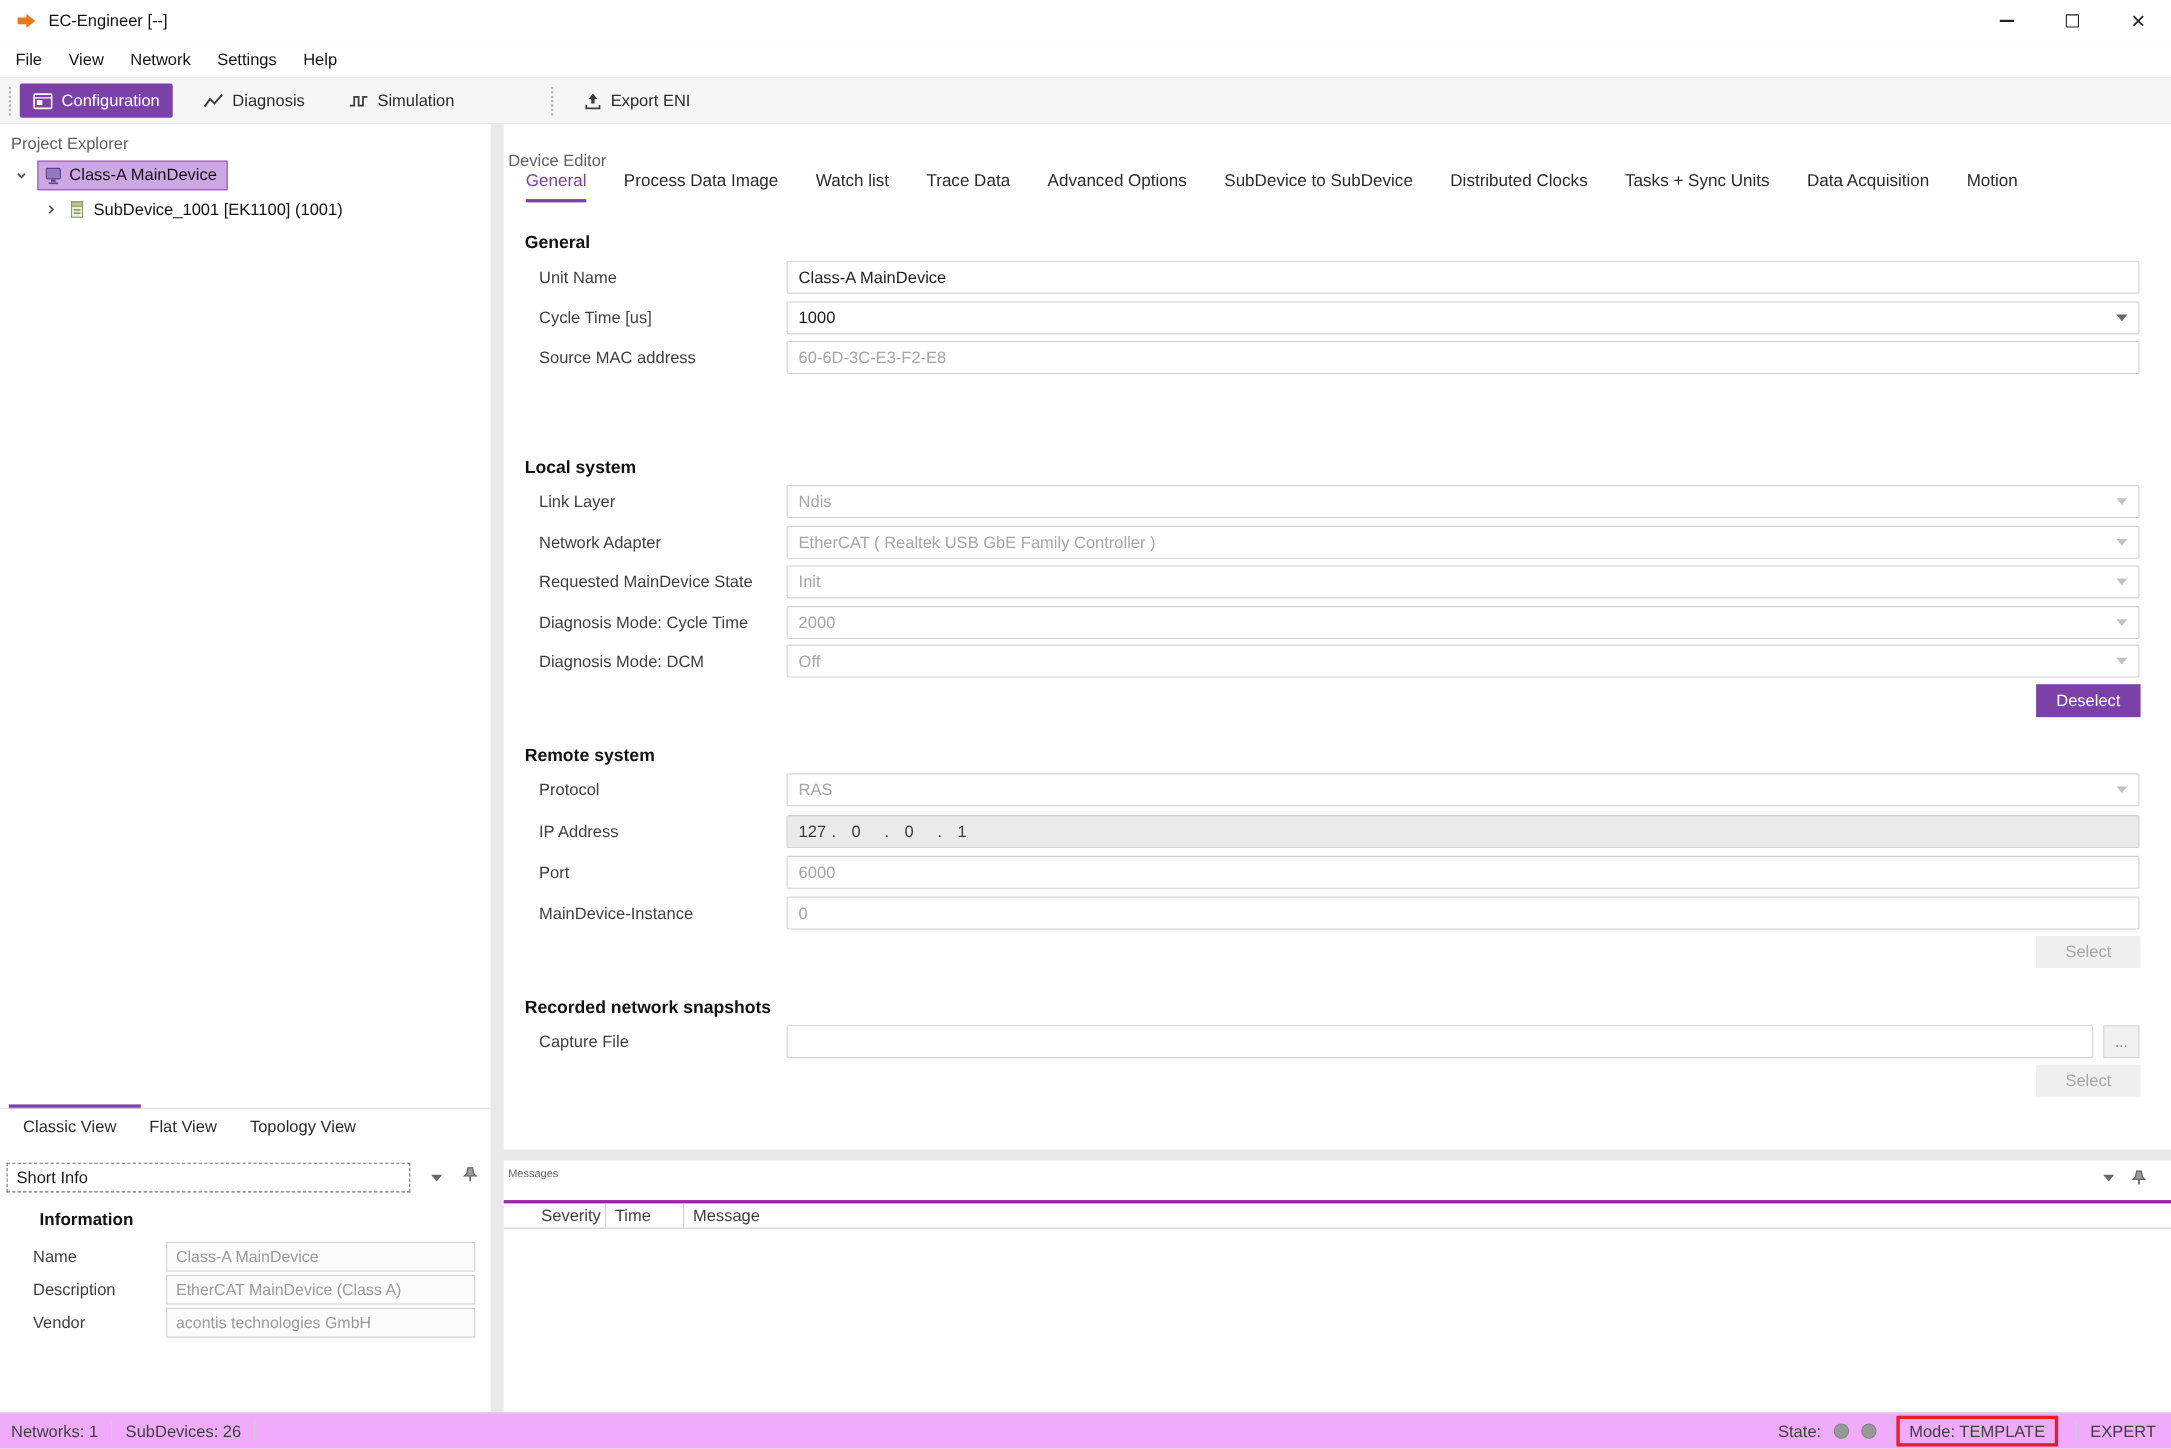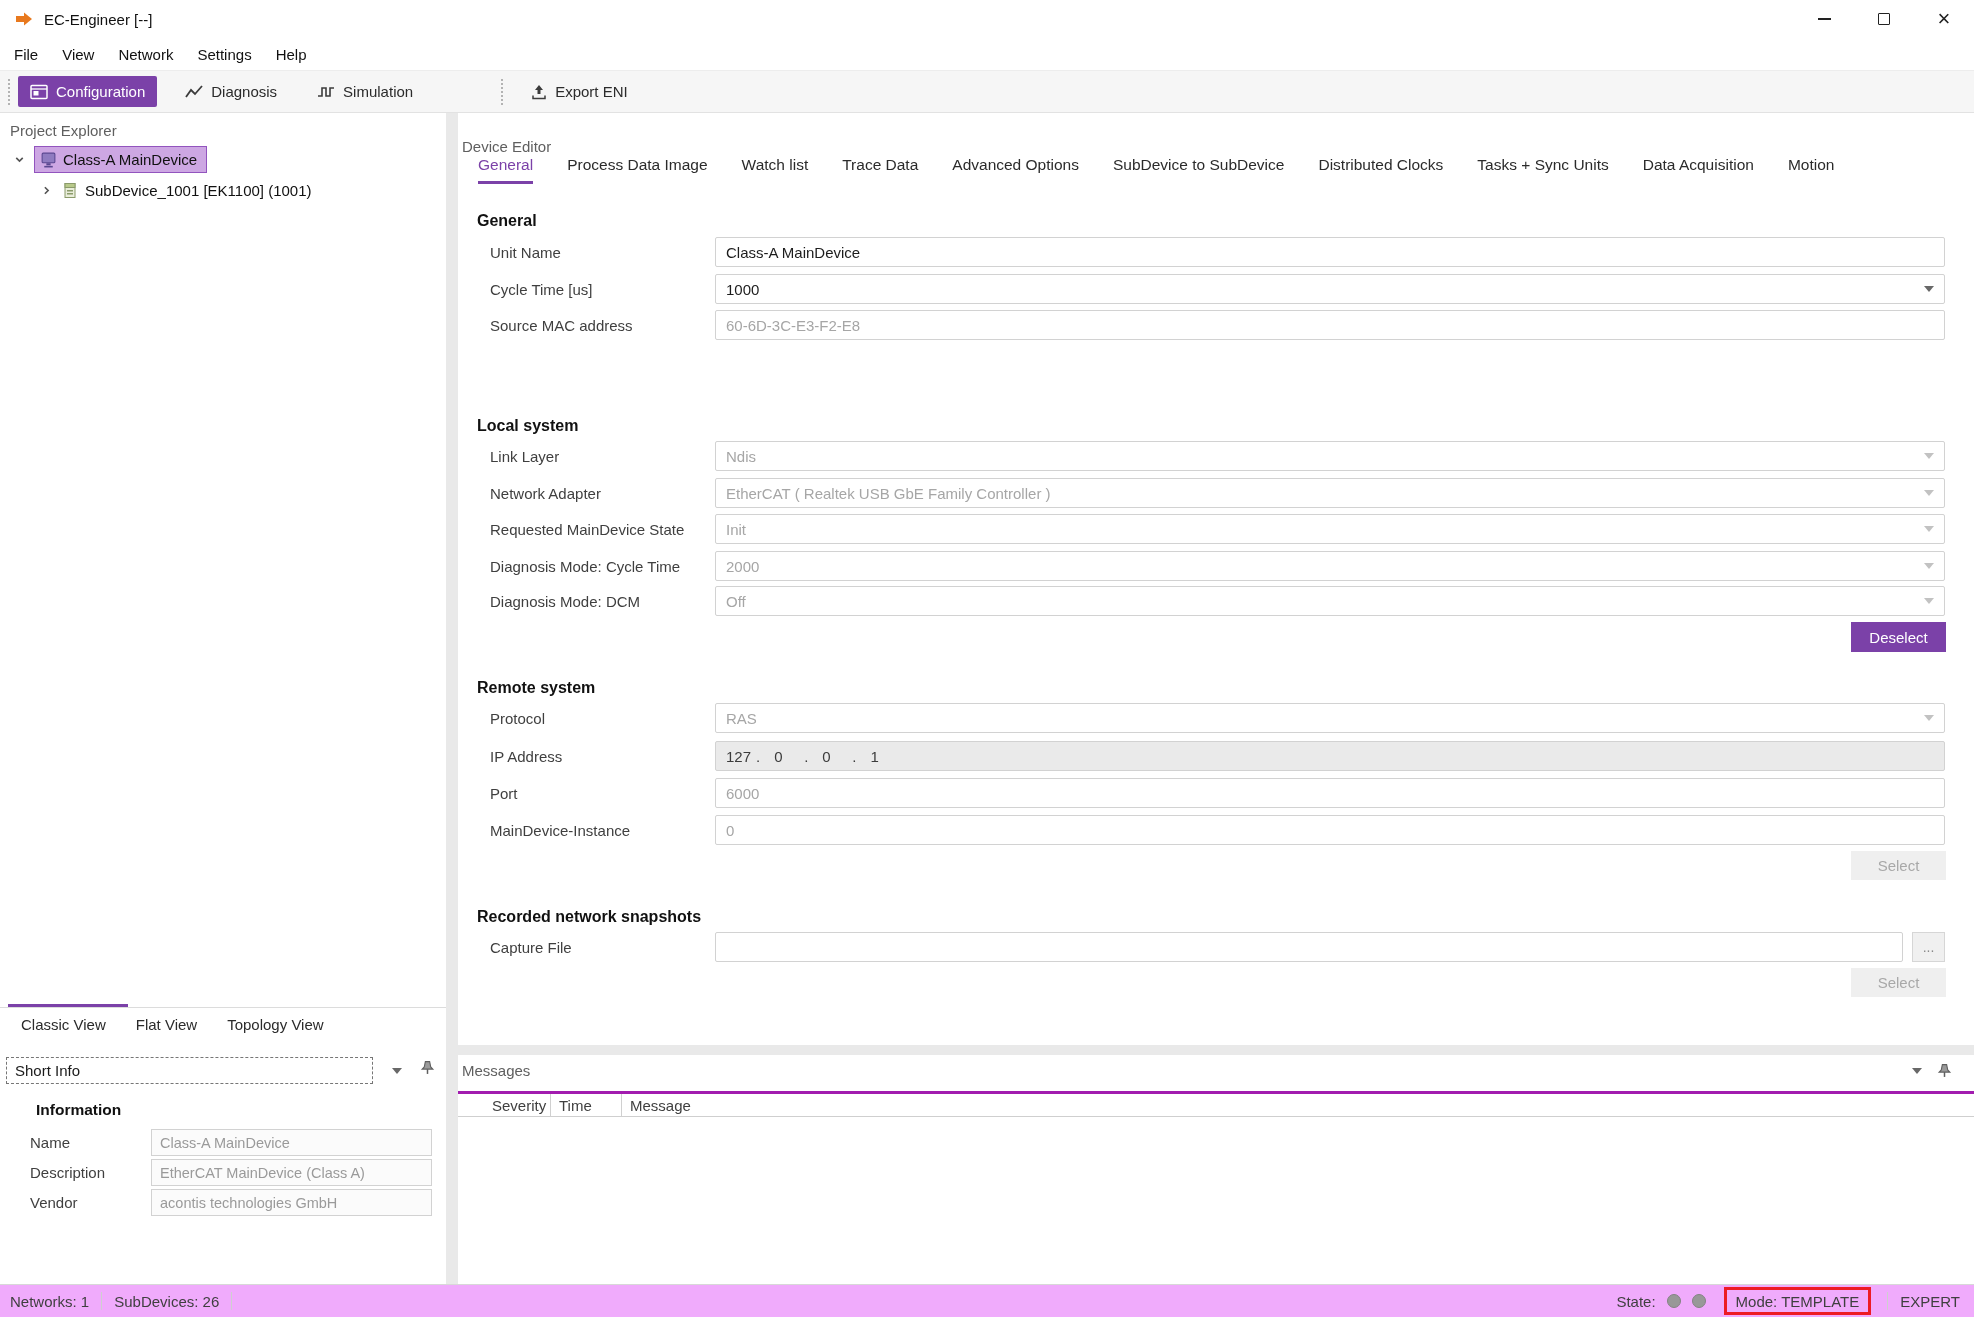--- a/index.html
+++ b/index.html
@@ -73,21 +73,21 @@
   .ip-box span { color:#3c3c3c; }
   .ip-oct { display:inline-block; min-width:28px; text-align:left; }
   .ip-dot { display:inline-block; margin:0 14px 0 2px; }
   .btn { position:absolute; display:flex; align-items:center; justify-content:center; font-size:15px; border-radius:0; }
   .btn-primary { background:#7b41a8; color:#fff; }
   .btn-disabled { background:#efefef; color:#a8a8a8; }
   .browse-btn { position:absolute; left:1454px; width:33px; height:30px; background:#f0f0f0; border:1px solid #d6d6d6; color:#8a8a8a; display:flex; align-items:center; justify-content:center; font-size:14px; }
 
   
   .messages { position:absolute; top:1055px; left:458px; width:1516px; height:229px; background:#fff; }
-  .msg-title { position:absolute; left:4px; top:7px; font-size:15px; color:#5f5f5f; }
+  .msg-title { position:absolute; left:4px; top:7px; font-size:10px; color:#5f5f5f; }
   .msg-caret { position:absolute; right:52px; top:13px; }
   .msg-pin { position:absolute; right:22px; top:8px; }
   .msg-header { position:absolute; top:36px; left:0; right:0; height:26px; border-top:3px solid #a21caf; border-bottom:1px solid #cfcfcf; display:flex; align-items:center; padding-left:34px; font-size:15px; color:#3f3f3f; }
   .mh-cell { display:flex; align-items:center; height:100%; }
   .mh-sev { width:59px; border-right:1px solid #d0d0d0; }
   .mh-time { width:71px; padding-left:8px; border-right:1px solid #d0d0d0; }
   .mh-msg { padding-left:8px; flex:1; }
 
   
   .statusbar { position:absolute; top:1284px; left:0; right:0; height:33px; background:#f0abfc; border-top:1px solid #d8d8d8; display:flex; align-items:center; font-size:15px; color:#3f3f3f; }

